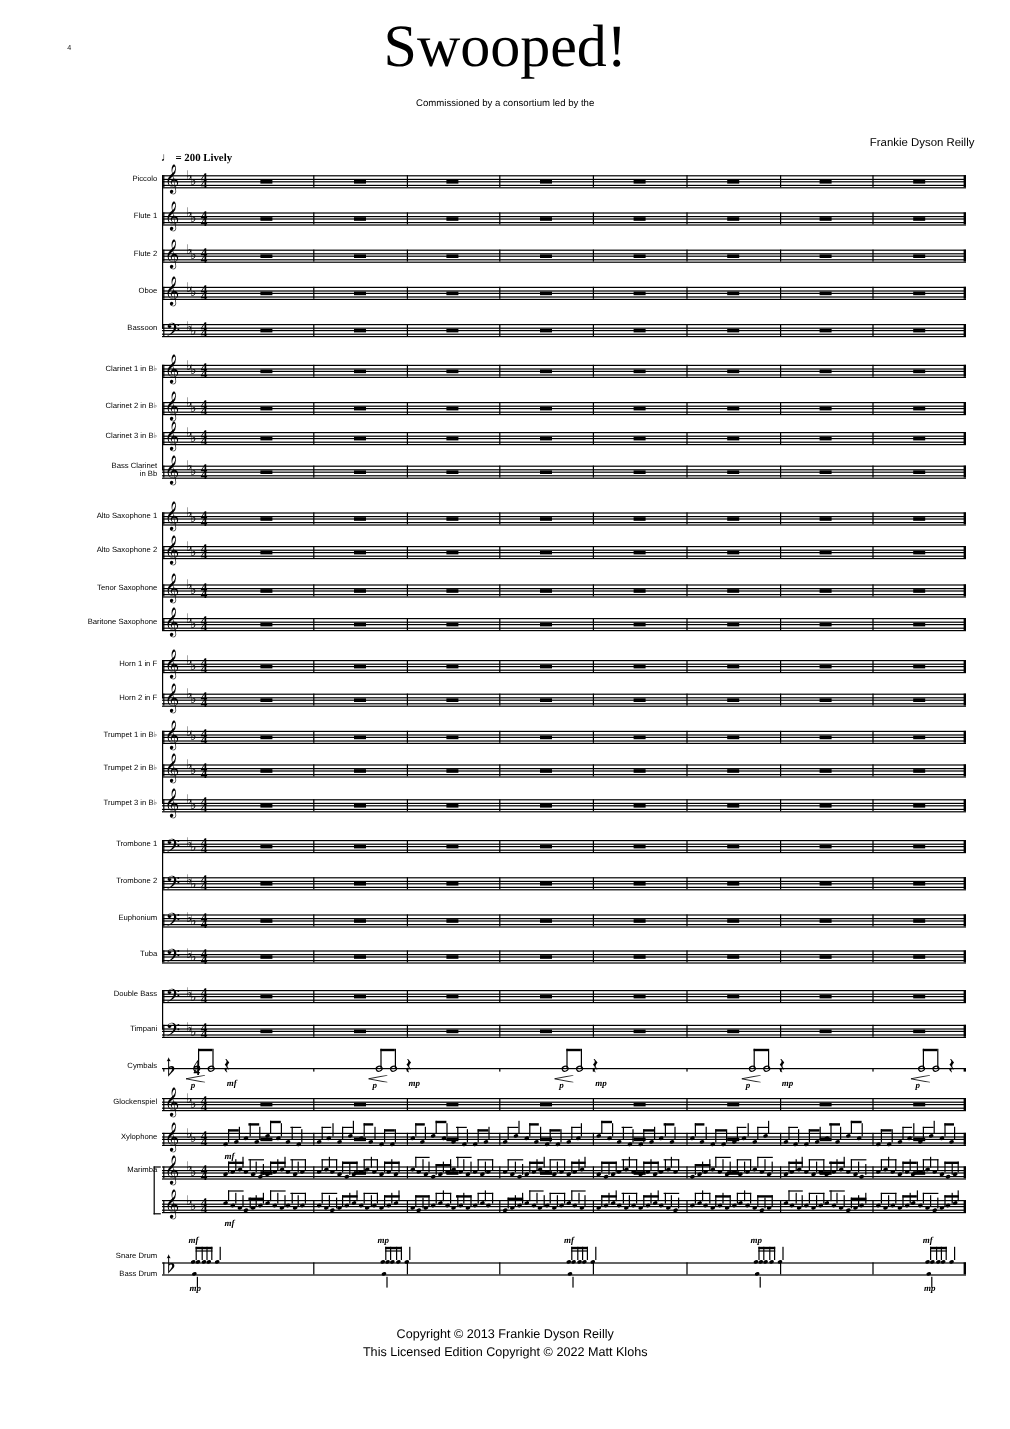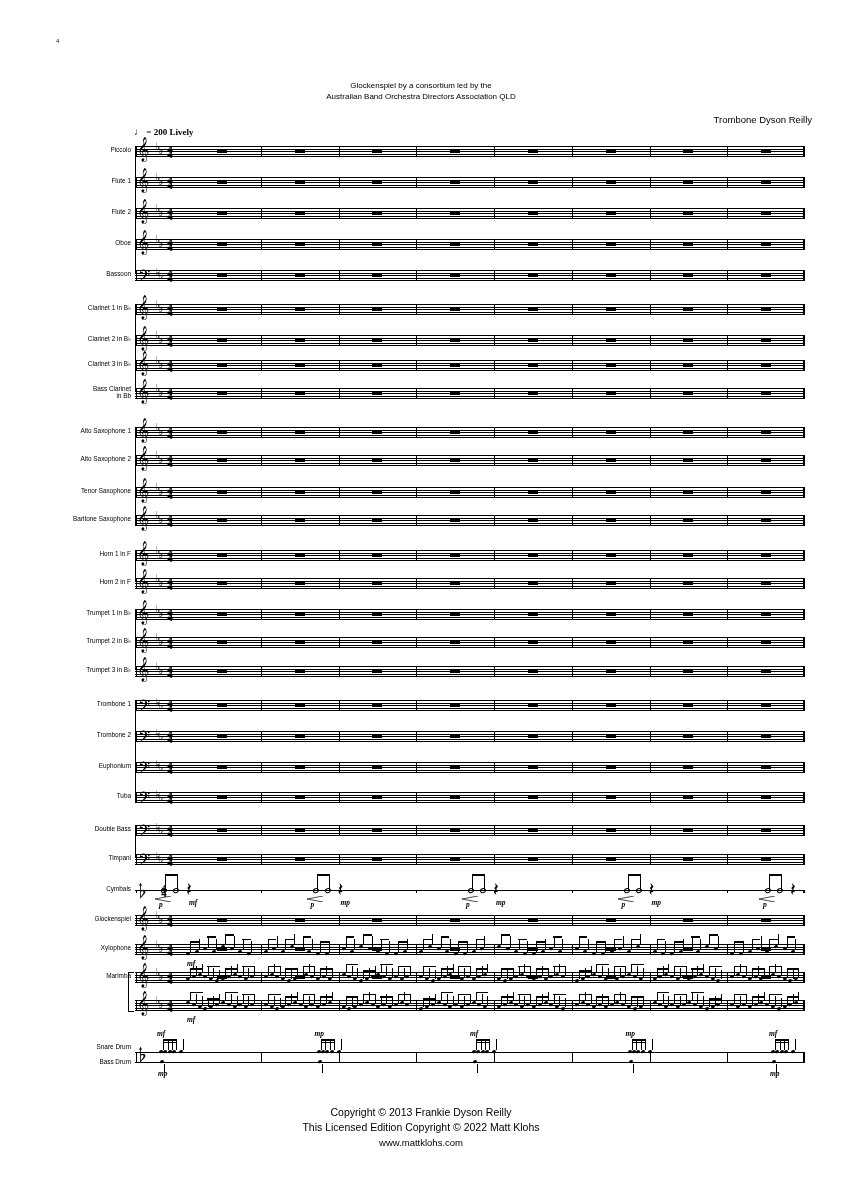--- a/index.html
+++ b/index.html
@@ -135,27 +135,27 @@
   }
   .hair svg { display:block; }
 </style>
 </head>
 <body>
 
 <div id="page">
 
   <div class="page-num">4</div>
 
+  <div class="title">Swooped!</div>
 
   <div class="commission">
-    <div>Glockenspiel by a consortium led by the</div>
-    <div>Australian Band Orchestra Directors Association QLD</div>
+    <div>Commissioned by a consortium led by the</div>
   </div>
 
-  <div class="composer">Trombone Dyson Reilly</div>
+  <div class="composer">Frankie Dyson Reilly</div>
 
   <div class="tempo">
     <span class="notegl">♩</span>
     <span>= 200 Lively</span>
   </div>
 
   <div id="system">
       <div class="staff" style="top: 146px; height: 10px; width: 670px;">
         <div class="ln" style="top: 0px; width: 670px;"></div>
         <div class="ln" style="top: 2.5px; width: 670px;"></div>
@@ -1844,16 +1844,15 @@
       <div class="stem" style="left: 795px; top: 1039px; height: 11px;"></div>
       <div class="dyn" style="left: 769px; top: 1030px;">mf</div>
       <div class="nt" style="left: 772px; top: 1060px;"></div>
       <div class="stem" style="left: 776px; top: 1064px; height: 9px;"></div>
       <div class="dyn" style="left: 770px; top: 1070px;">mp</div>
     </div>
 
   <div class="footer">
     <div>Copyright © 2013  Frankie Dyson Reilly</div>
     <div>This Licensed Edition Copyright © 2022 Matt Klohs</div>
-    <div class="site">www.mattklohs.com</div>
   </div>
 
 </div>
 
 </body></html>

